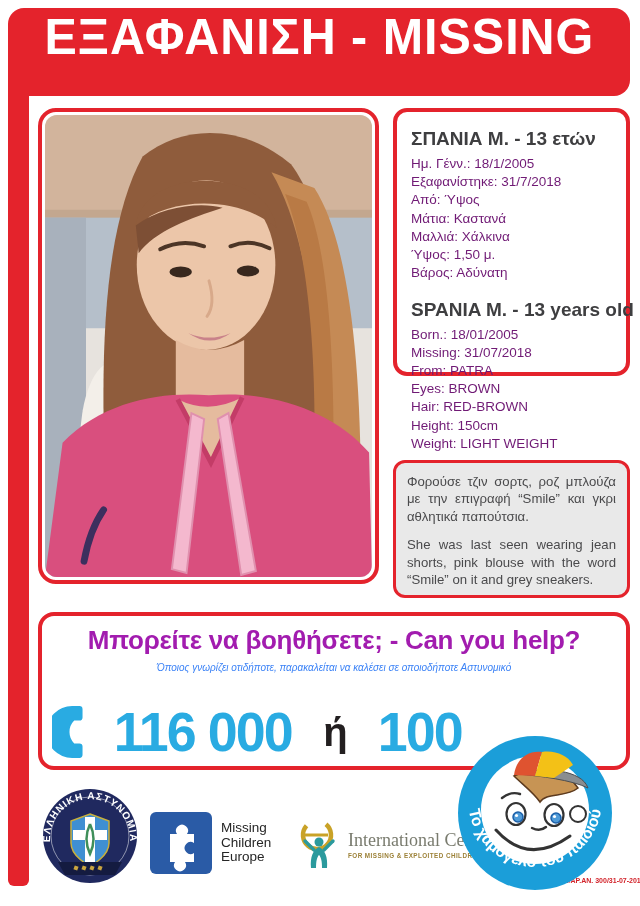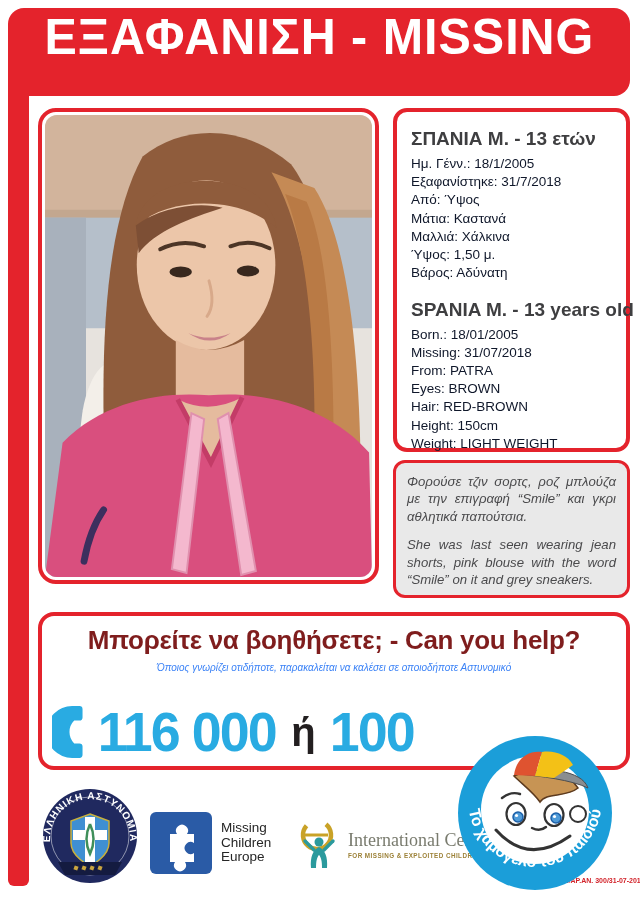--- a/index.html
+++ b/index.html
@@ -21,48 +21,48 @@
   .leftbar{left:8px;top:50px;width:21px;height:836px;background:#e4232c;border-radius:0 0 6px 6px;}
   
   .photo-box{
     left:38px;top:108px;width:341px;height:476px;background:#fff;
     border:4px solid #e4232c;border-radius:18px;padding:3px;box-sizing:border-box;
     overflow:hidden;
   }
   .photo-box svg{display:block;width:100%;height:100%;border-radius:12px;}
   
   .info-box{
-    left:393px;top:108px;width:237px;height:344px;background:#fff;
+    left:393px;top:108px;width:237px;height:268px;background:#fff;
     border:4px solid #e4232c;border-radius:14px;box-sizing:border-box;
     padding:16px 10px 14px 14px;
   }
   .info-header{font-size:19px;font-weight:800;color:#3e3e40;margin:0 0 5px 0;white-space:nowrap;}
-  .info-line{display:block;font-size:13.5px;color:#0f172a;line-height:1.35;white-space:nowrap;}
+  .info-line{display:block;font-size:13.5px;color:#701a75;line-height:1.35;white-space:nowrap;}
   .info-gap{height:16px;}
   
   .cloth-box{
     left:393px;top:460px;width:237px;height:138px;background:#e9e9e9;
     border:3px solid #e4232c;border-radius:12px;box-sizing:border-box;
-    padding:10px 11px;color:#4a4a4c;font-size:13.2px;line-height:1.32;font-style:italic;
+    padding:10px 11px;color:#4a4a4c;font-size:13.2px;line-height:1.32;
   }
   .cloth-box p{margin:0;text-align:justify;}
   .cloth-box p + p{margin-top:11px;}
   
   .help-box{
     left:38px;top:612px;width:592px;height:158px;background:#fff;
     border:4px solid #e4232c;border-radius:16px;box-sizing:border-box;text-align:center;
   }
   .help-title{
-    margin-top:9px;color:#7f1d1d;font-size:26px;font-weight:800;letter-spacing:-.3px;
+    margin-top:9px;color:#a21caf;font-size:26px;font-weight:800;letter-spacing:-.3px;
     white-space:nowrap;
   }
   .help-sub{color:#3b82f6;font-size:10px;margin-top:6px;white-space:nowrap;font-style:italic;}
   .help-sub + .help-sub{margin-top:9px;}
   .phone-row{
-    position:absolute;left:10px;top:88px;display:flex;align-items:center;gap:10px;
+    position:absolute;left:10px;top:88px;display:flex;align-items:center;gap:26px;
   }
   .phone-icon svg{display:block;}
   .phone-num{
     color:#29abe2;font-size:56px;font-weight:800;letter-spacing:-2px;line-height:1;
     transform:scaleX(.96);white-space:nowrap;
   }
   .phone-or{color:#231f20;font-size:40px;font-weight:800;line-height:1;margin:0 2px;}
   
   .smile-logo{left:456px;top:734px;width:158px;height:158px;z-index:6;}
   .police-logo{left:40px;top:786px;width:100px;height:100px;}

